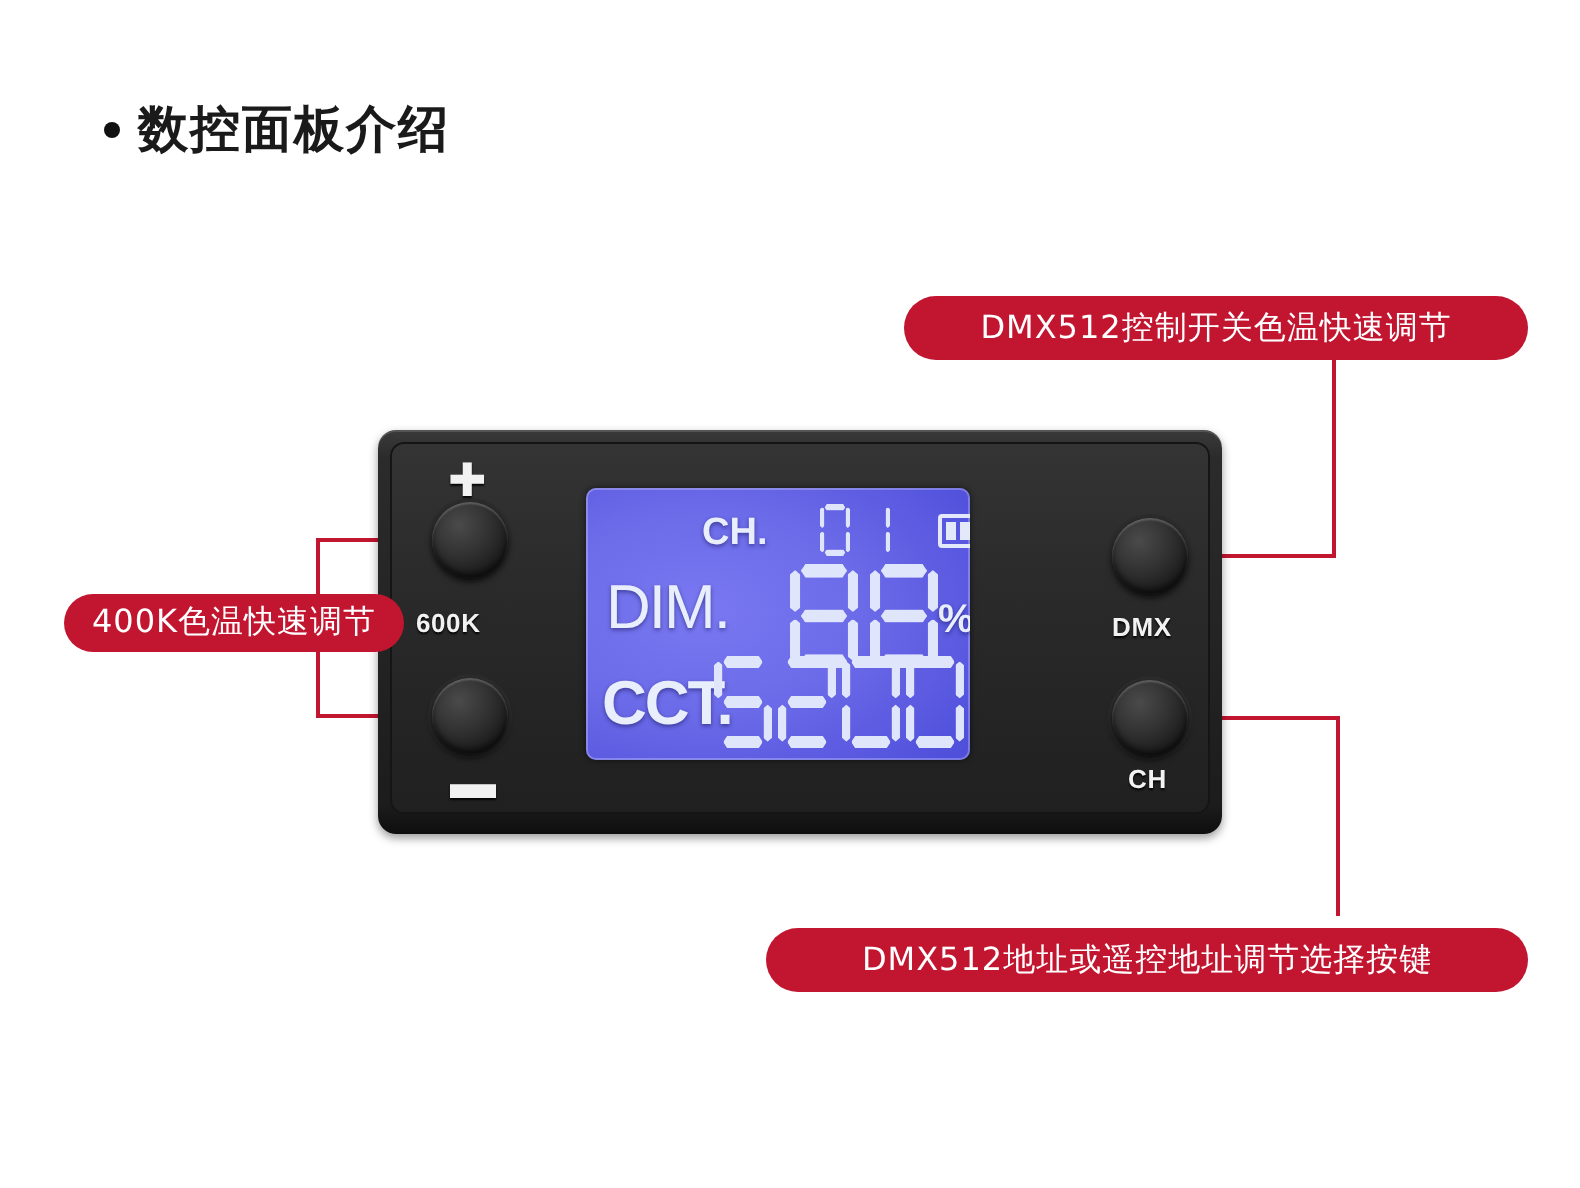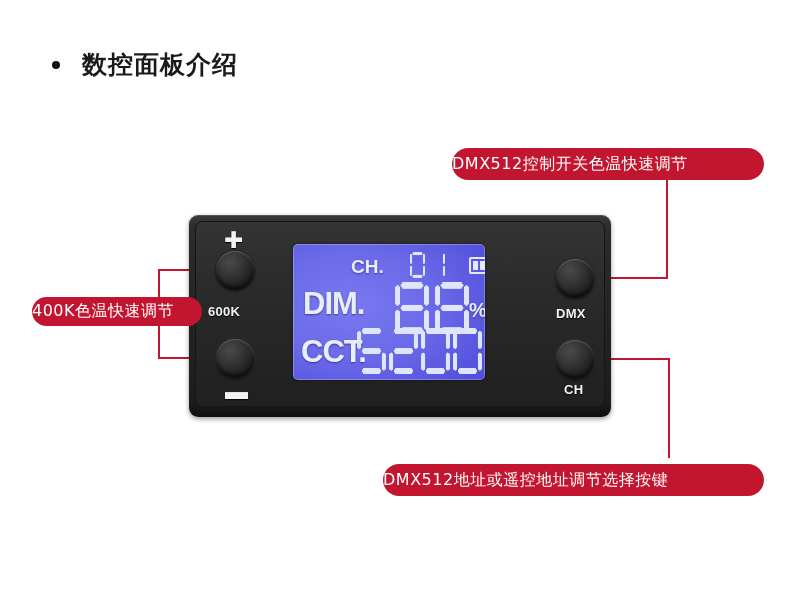--- a/index.html
+++ b/index.html
@@ -16,21 +16,21 @@
     -webkit-font-smoothing: antialiased;
   }
 
   
   #page-heading {
     position: absolute;
     left: 52px;
     top: 52px;
     display: flex;
     align-items: center;
-    gap: 22px;
+    gap: 9px;
   }
   #page-heading .bullet {
     width: 8px;
     height: 8px;
     border-radius: 50%;
     background: #111111;
     display: block;
   }
   #page-heading .heading-text {
     font-size: 25px;
@@ -42,20 +42,21 @@
   }
 
   
   .callout-pill {
     position: absolute;
     background: #c2152f;
     color: #ffffff;
     border-radius: 999px;
     display: flex;
     align-items: center;
+    justify-content: center;
     font-size: 16px;
     font-weight: 500;
     letter-spacing: 0.5px;
     white-space: nowrap;
     font-family: "DejaVu Sans", "Liberation Sans", sans-serif;
     box-sizing: border-box;
     z-index: 5;
   }
   #pill-dmx-switch  { left: 452px; top: 148px; width: 312px; height: 32px; }
   #pill-400k        { left: 32px;  top: 297px; width: 170px; height: 29px; }
@@ -169,21 +170,21 @@
   }
   .lcd-text {
     position: absolute;
     color: #e9eefc;
     text-shadow: 0 1px 2px rgba(20,20,90,0.55);
     line-height: 1;
     font-family: "Liberation Sans", "DejaVu Sans", sans-serif;
   }
   #lcd-ch-label  { left: 58px; top: 13px; font-size: 19px; font-weight: 700; letter-spacing: 0px; }
   #lcd-pct       { left: 176px; top: 56px; font-size: 20px; font-weight: 700; }
-  #lcd-dim-label { left: 10px; top: 44px;  font-size: 31px; font-weight: 700; letter-spacing: -1px; }
+  #lcd-dim-label { left: 10px; top: 44px;  font-size: 31px; font-weight: 400; letter-spacing: -1px; }
   #lcd-cct-label { left: 8px;  top: 92px;  font-size: 31px; font-weight: 700; letter-spacing: -1px; }
   #lcd-k         { left: 196px; top: 100px; font-size: 22px; font-weight: 700; }
 
   
   .seg-group { position: absolute; display: flex; }
   #lcd-ch-value  { left: 117px; top: 8px; gap: 5px; }
   #lcd-dim-value { left: 102px; top: 38px; gap: 6px; }
   #lcd-cct-value { left: 64px; top: 84px; gap: 3px; }
 
   .digit {

